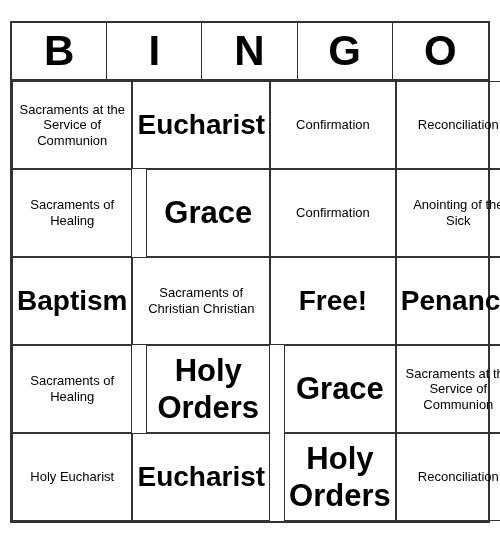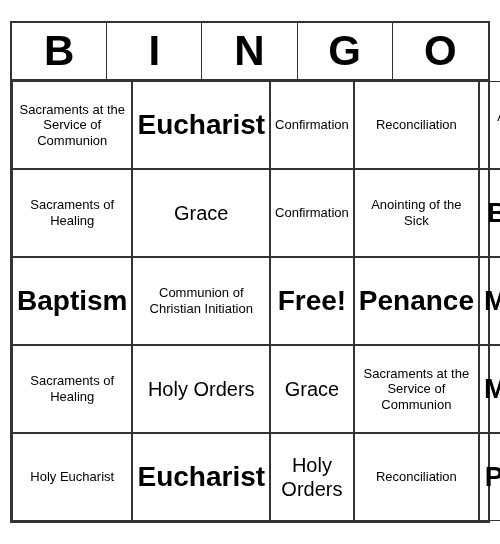--- a/index.html
+++ b/index.html
@@ -43,22 +43,23 @@
       text-align: center;
       padding: 4px;
       font-size: 13px;
       line-height: 1.2;
     }
     .bingo-cell.large {
       font-size: 28px;
       font-weight: bold;
     }
     .bingo-cell.xlarge {
-      font-size: 20px;
-      font-weight: normal;
+      font-size: 31px;
+      font-weight: bold;
+      margin-left: 14px;
     }
     .bingo-cell.free {
       font-size: 28px;
       font-weight: bold;
     }
     .bingo-cell:nth-child(5n) { border-right: 1px solid #333; }
     .bingo-grid .bingo-cell:nth-child(n+21) { border-bottom: 1px solid #333; }
   </style>
 </head>
 <body>
@@ -76,21 +77,21 @@
       <div class="bingo-cell large">Eucharist</div>
       <div class="bingo-cell ">Confirmation</div>
       <div class="bingo-cell ">Reconciliation</div>
       <div class="bingo-cell ">Anointing of the Sick</div>
       <div class="bingo-cell ">Sacraments of Healing</div>
       <div class="bingo-cell xlarge">Grace</div>
       <div class="bingo-cell ">Confirmation</div>
       <div class="bingo-cell ">Anointing of the Sick</div>
       <div class="bingo-cell large">Baptism</div>
       <div class="bingo-cell large">Baptism</div>
-      <div class="bingo-cell ">Communion of Christian Initiation</div>
+      <div class="bingo-cell ">Sacraments of Christian Christian</div>
       <div class="bingo-cell free">Free!</div>
       <div class="bingo-cell large">Penance</div>
       <div class="bingo-cell large">Marriage</div>
       <div class="bingo-cell ">Sacraments of Healing</div>
       <div class="bingo-cell xlarge">Holy Orders</div>
       <div class="bingo-cell xlarge">Grace</div>
       <div class="bingo-cell ">Sacraments at the Service of Communion</div>
       <div class="bingo-cell large">Marriage</div>
       <div class="bingo-cell ">Holy Eucharist</div>
       <div class="bingo-cell large">Eucharist</div>

